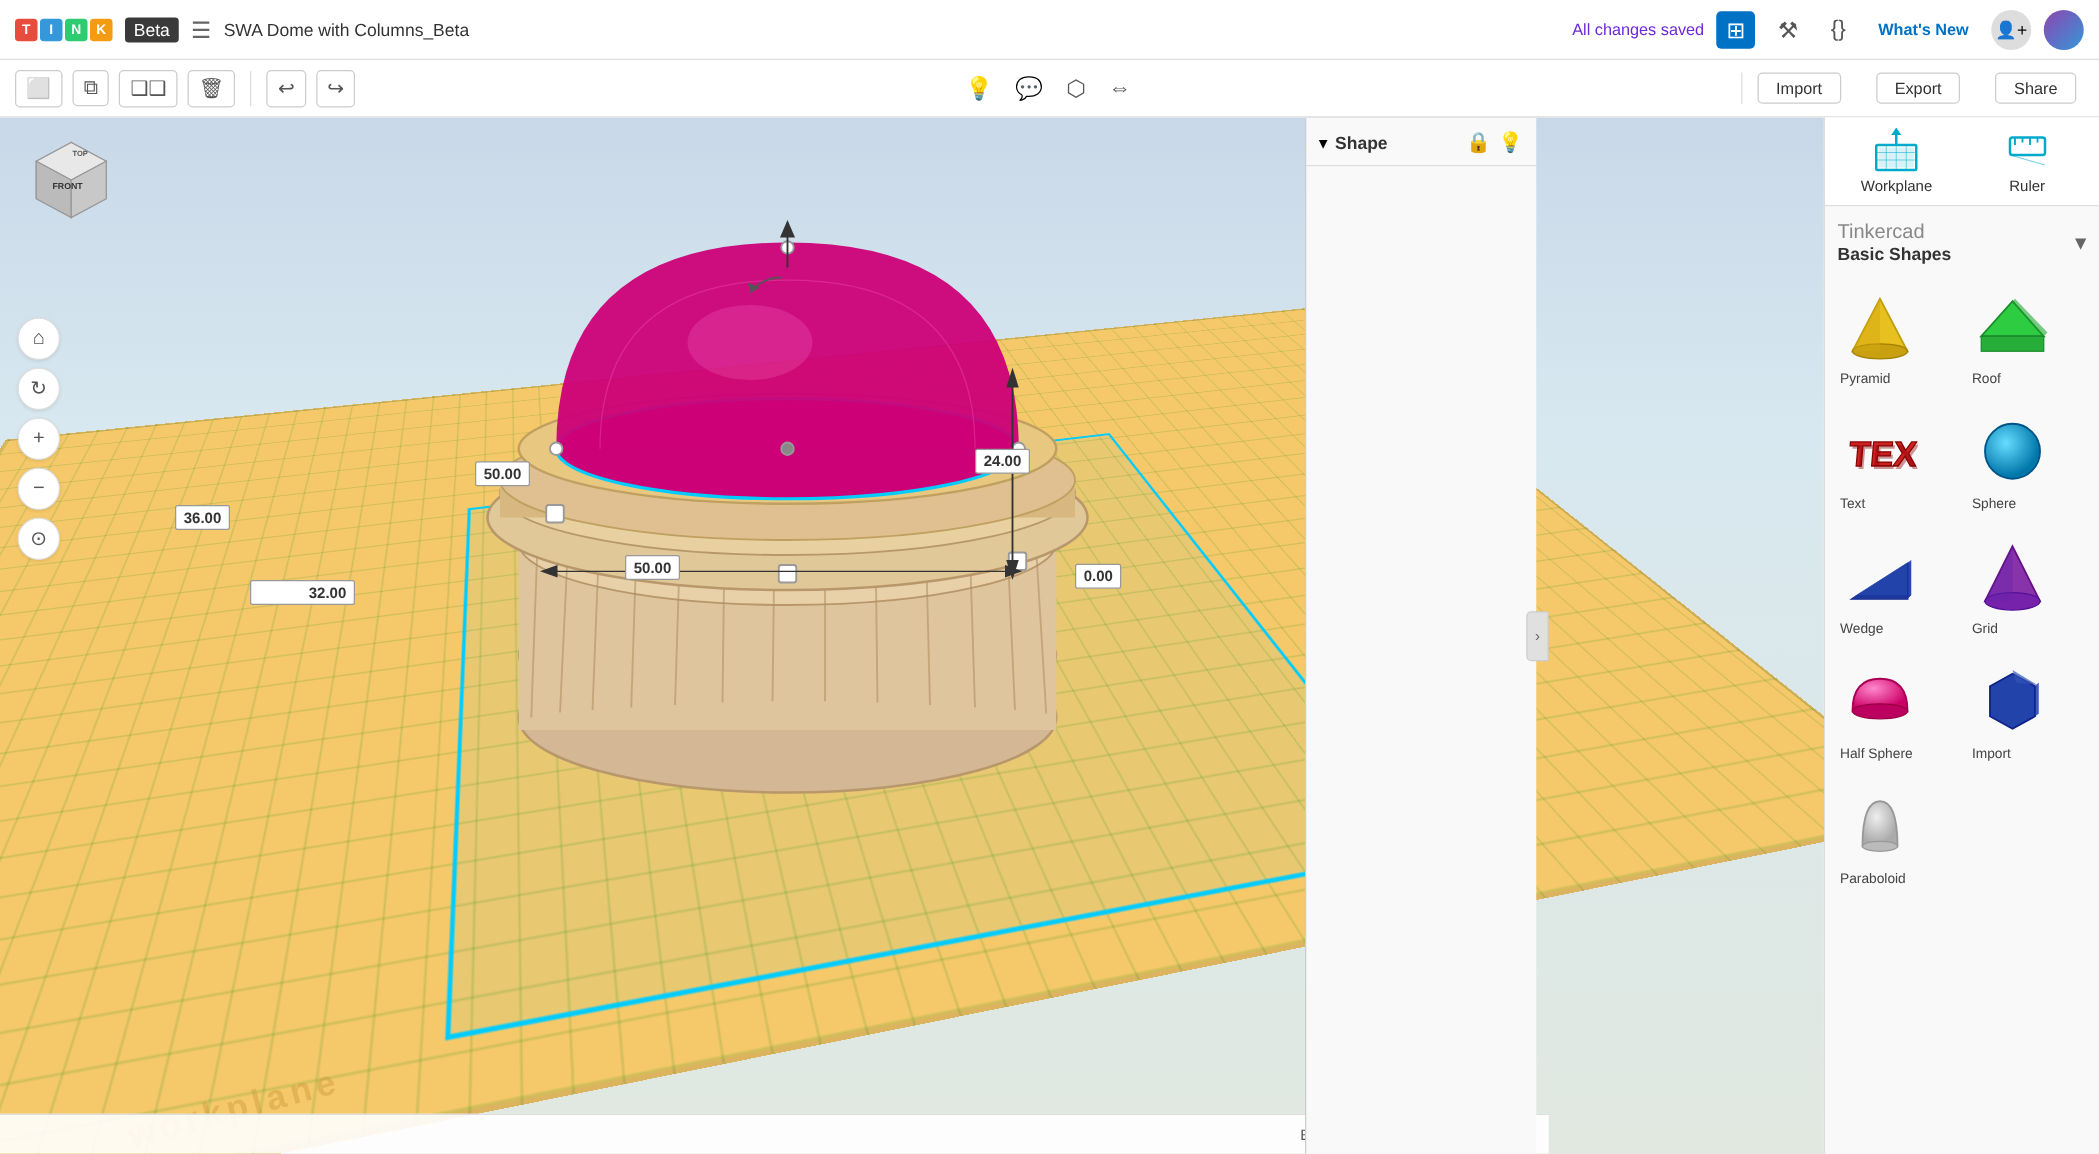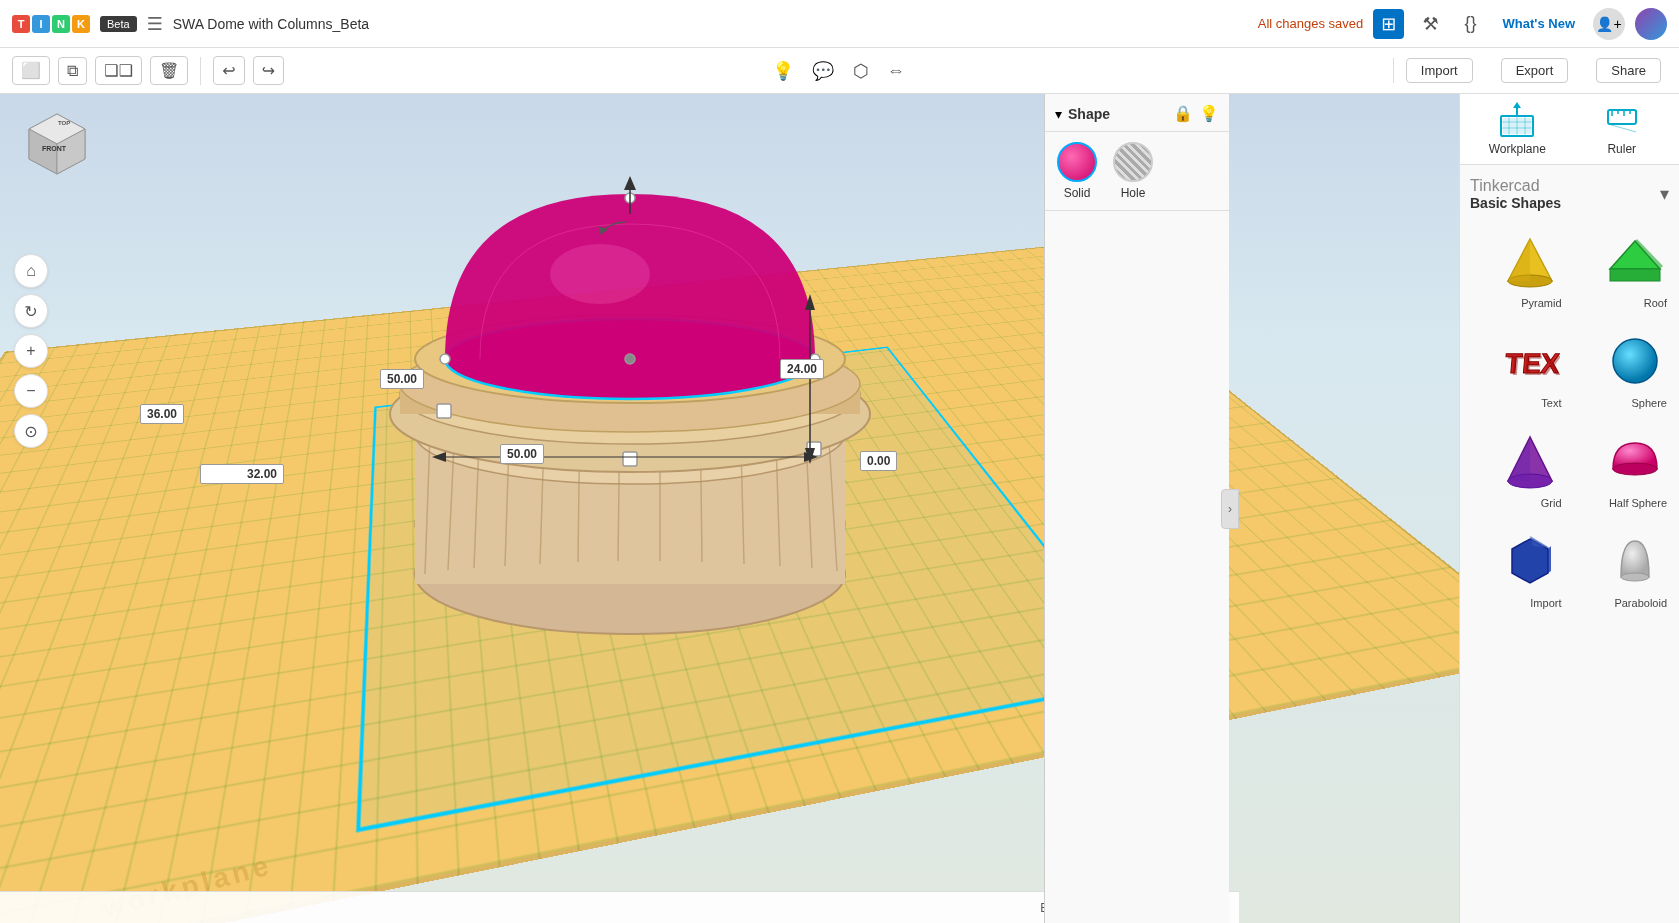--- a/index.html
+++ b/index.html
@@ -9,25 +9,25 @@
     #topbar {
       display: flex; align-items: center; background: #fff;
       height: 48px; border-bottom: 1px solid #ddd; padding: 0 12px; gap: 10px; position: relative; z-index: 10;
     }
     .logo-box { display: flex; align-items: center; gap: 2px; }
     .logo-letter { width: 18px; height: 18px; display: flex; align-items: center; justify-content: center; font-weight: bold; font-size: 11px; color: #fff; border-radius: 3px; }
     .logo-t { background: #e74c3c; }
     .logo-i { background: #3498db; }
     .logo-n { background: #2ecc71; }
     .logo-k { background: #f39c12; }
-    .beta-badge { background: #3a3a3a; color: #fff; font-size: 11px; padding: 2px 7px; border-radius: 3px; }
+    .beta-badge { background: #3a3a3a; color: #fff; font-size: 14px; padding: 2px 7px; border-radius: 3px; }
     .doc-icon { font-size: 18px; color: #666; }
     .doc-title { font-size: 14px; color: #333; font-weight: 500; }
     .topbar-spacer { flex: 1; }
-    .save-status { color: #c2410c; font-size: 13px; }
+    .save-status { color: #6d28d9; font-size: 13px; }
     .topbar-icon-btn { background: none; border: none; cursor: pointer; padding: 4px 8px; display: flex; align-items: center; justify-content: center; font-size: 18px; color: #555; }
     .topbar-icon-btn.active { background: #0072c6; color: #fff; border-radius: 4px; }
     .whats-new-btn { background: none; border: none; cursor: pointer; color: #0072c6; font-size: 13px; font-weight: 600; padding: 4px 8px; }
     .user-avatar { width: 32px; height: 32px; background: #ddd; border-radius: 50%; display: flex; align-items: center; justify-content: center; font-size: 14px; }
     .user-pic { width: 32px; height: 32px; border-radius: 50%; background: linear-gradient(135deg, #8e44ad, #3498db); }
     .topbar-action-btn { background: none; border: 1px solid #ccc; cursor: pointer; padding: 4px 14px; border-radius: 4px; font-size: 13px; color: #333; }
 
     
     #toolbar {
       display: flex; align-items: center; background: #fff;
@@ -161,21 +161,21 @@
     }
     .library-source { font-size: 16px; color: #888; }
     .library-name { font-size: 14px; font-weight: 600; color: #333; }
     .library-dropdown { font-size: 18px; color: #666; cursor: pointer; }
 
     .shapes-grid {
       display: grid; grid-template-columns: 1fr 1fr; gap: 8px;
       padding: 4px 0;
     }
     .shape-item {
-      display: flex; flex-direction: column; align-items: flex-end; gap: 4px;
+      display: flex; flex-direction: column; align-items: flex-start; gap: 4px;
       cursor: pointer; padding: 6px 4px; border-radius: 4px;
     }
     .shape-img { width: 64px; height: 64px; display: flex; align-items: center; justify-content: center; }
     .shape-label { font-size: 11px; color: #444; text-align: center; }
 
     
     .collapse-handle {
       position: absolute;
       right: 220px; top: 50%;
       transform: translateY(-50%);
@@ -377,30 +377,20 @@
       <div class="shape-header">
         <div class="shape-header-left">
           <span style="cursor:pointer; font-size:14px;">▾</span>
           <span class="shape-title">Shape</span>
         </div>
         <div class="shape-header-icons">
           <span class="shape-header-icon">🔒</span>
           <span class="shape-header-icon">💡</span>
         </div>
       </div>
-      <div class="solid-hole-row">
-        <div class="solid-option">
-          <div class="solid-circle"></div>
-          <span class="option-label">Solid</span>
-        </div>
-        <div class="hole-option">
-          <div class="hole-circle"></div>
-          <span class="option-label">Hole</span>
-        </div>
-      </div>
     </div>
 
     <div class="collapse-handle">›</div>
   </div>
 
   <div id="right-panel">
 
     <div class="workplane-ruler">
       <div class="wp-item">
         <svg class="wp-icon" viewBox="0 0 36 36">
@@ -488,20 +478,36 @@
                   <stop offset="0%" stop-color="#66ddff"></stop>
                   <stop offset="100%" stop-color="#0077aa"></stop>
                 </radialGradient>
               </defs>
               <circle cx="30" cy="30" r="22" fill="url(#sphereGrad)" stroke="#005588" stroke-width="1.5"></circle>
             </svg>
           </div>
           <span class="shape-label">Sphere</span>
         </div>
 
+        <div class="shape-item">
+          <div class="shape-img">
+            <svg width="60" height="60" viewBox="0 0 60 60">
+
+              <polygon points="8,48 52,48 52,20" fill="#2244aa" stroke="#112288" stroke-width="1.5"></polygon>
+              <polygon points="8,48 52,48 52,20 8,48" fill="#2244aa"></polygon>
+
+              <polygon points="8,48 52,20 55,17 11,45" fill="#3355bb" opacity="0.8"></polygon>
+
+              <polygon points="52,20 55,17 55,45 52,48" fill="#1133aa" opacity="0.9"></polygon>
+
+              <polygon points="8,48 52,48 55,45 11,45" fill="#1a3399" opacity="0.7"></polygon>
+            </svg>
+          </div>
+          <span class="shape-label">Wedge</span>
+        </div>
 
         <div class="shape-item">
           <div class="shape-img">
             <svg width="60" height="60" viewBox="0 0 60 60">
               <polygon points="30,6 8,50 52,50" fill="#8833aa" stroke="#661188" stroke-width="1.5"></polygon>
               <ellipse cx="30" cy="50" rx="22" ry="7" fill="#7722aa" stroke="#551099" stroke-width="1"></ellipse>
               <polygon points="30,6 8,50 30,50" fill="#6622aa" opacity="0.4"></polygon>
             </svg>
           </div>
           <span class="shape-label">Grid</span>

